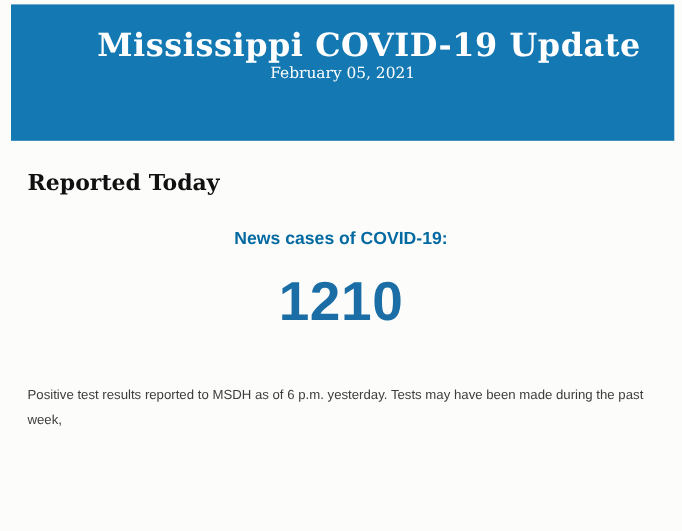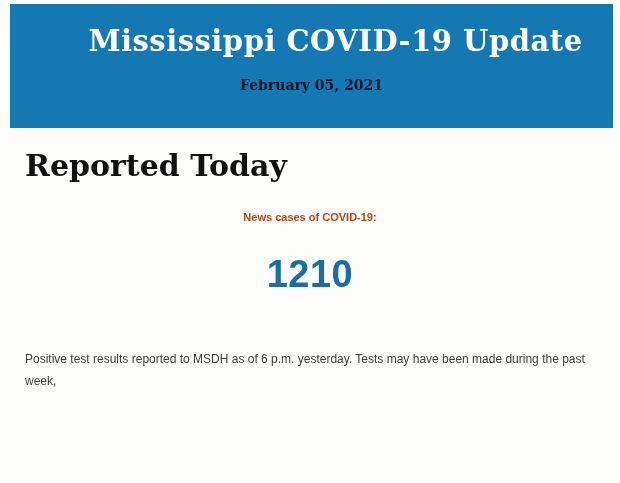--- a/index.html
+++ b/index.html
@@ -27,58 +27,57 @@
     margin: 0;
     color: #ffffff;
     font-family: "DejaVu Serif", "Liberation Serif", serif;
     font-weight: bold;
     font-size: 29px;
     line-height: 36px;
     letter-spacing: 0.5px;
     padding-left: 48px;
   }
   .banner-date {
-    margin-top: 18px;
-    color: #0f172a;
+    color: #ffffff;
     font-family: "DejaVu Serif", "Liberation Serif", serif;
-    font-weight: bold;
+    font-weight: normal;
     font-size: 14px;
   }
   .content {
     padding: 0 25px;
   }
   .section-title {
     margin: 19px 0 0 0;
     color: #111111;
     font-family: "DejaVu Serif", "Liberation Serif", serif;
     font-weight: bold;
-    font-size: 30px;
+    font-size: 20px;
     line-height: 38px;
   }
   .columns {
     display: flex;
     gap: 28px;
     margin-top: 23px;
   }
   .col {
     flex: 1 1 0;
     min-width: 0;
   }
   .stat-label {
     text-align: center;
-    color: #c2410c;
+    color: #0369a1;
     font-weight: bold;
-    font-size: 11px;
+    font-size: 16px;
     line-height: 19px;
   }
   .stat-value {
     margin-top: 24px;
     text-align: center;
     font-weight: bold;
-    font-size: 38px;
+    font-size: 50px;
     line-height: 46px;
     letter-spacing: 0.5px;
   }
   .stat-value-cases { color: #1b6ea5; }
   .stat-value-deaths { color: #c00d16; }
   .stat-desc {
     margin: 51px 0 0 0;
     text-align: left;
     color: #3d3d3d;
     font-size: 12px;

